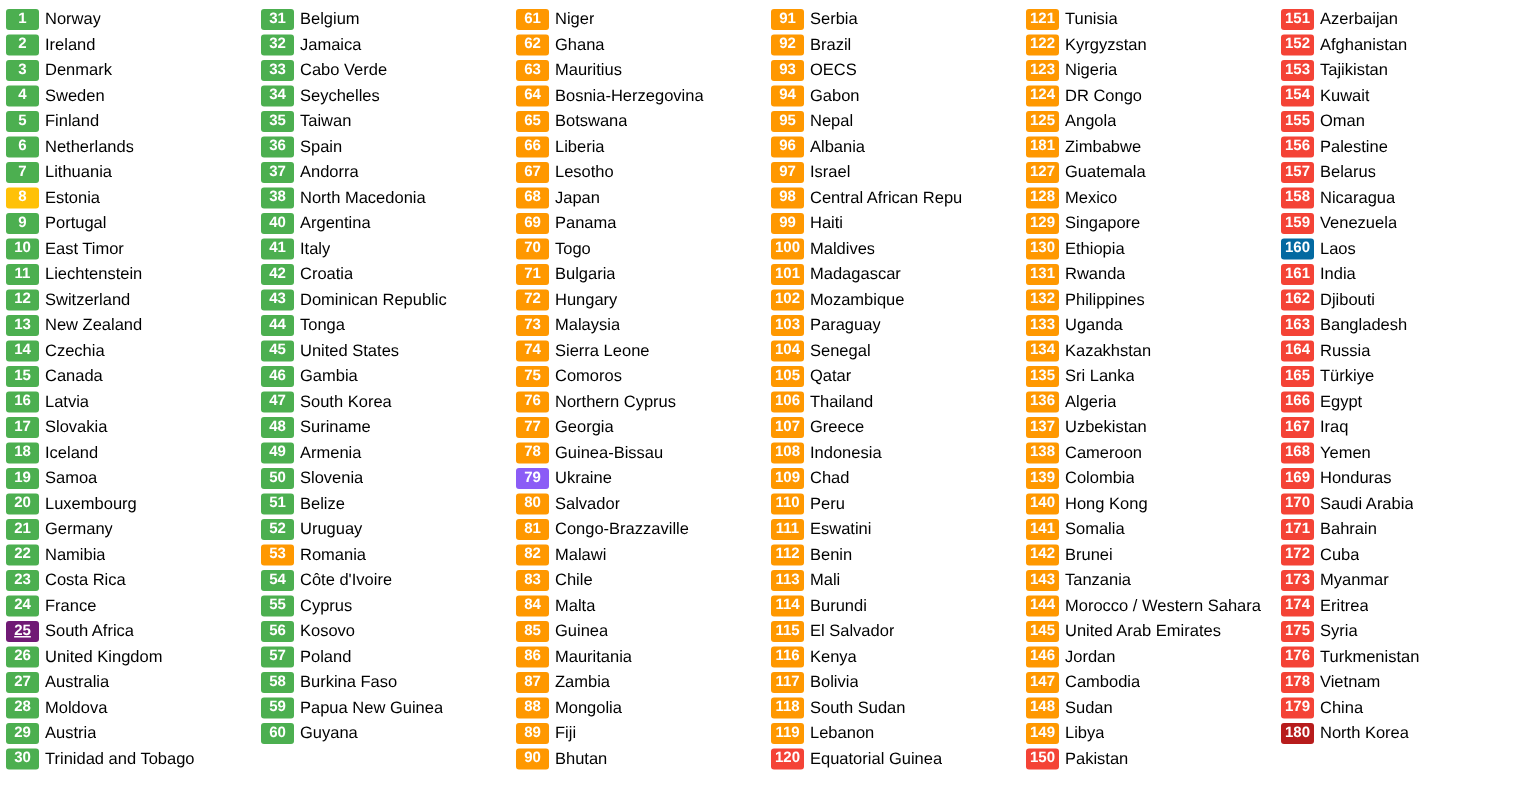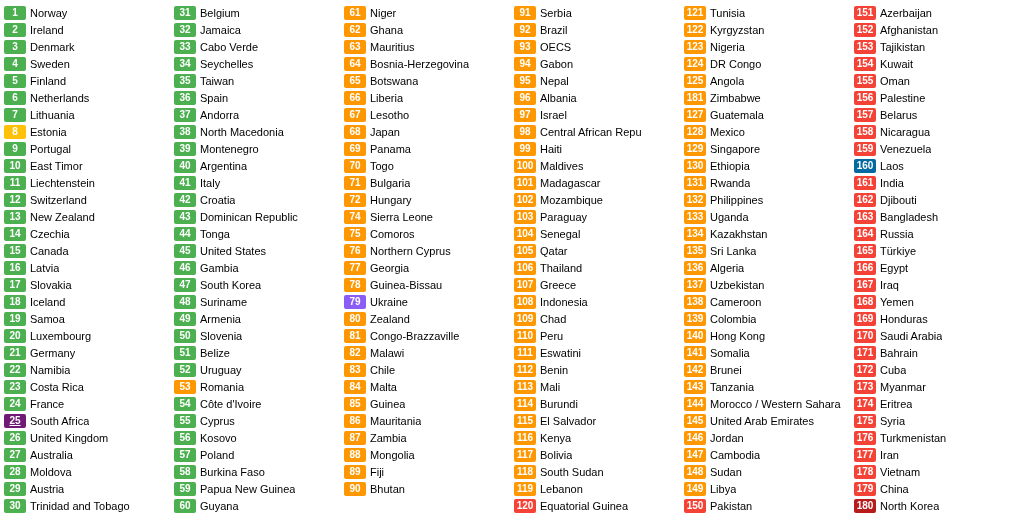--- a/index.html
+++ b/index.html
@@ -205,24 +205,20 @@
       </div>
       <div class="row">
         <span class="badge" style="background-color: rgb(76, 175, 80);">37</span>
         <span class="country-name">Andorra</span>
       </div>
       <div class="row">
         <span class="badge" style="background-color: rgb(76, 175, 80);">38</span>
         <span class="country-name">North Macedonia</span>
       </div>
       <div class="row">
-        <span class="badge" style="background-color: rgb(76, 175, 80);">39</span>
-        <span class="country-name">Montenegro</span>
-      </div>
-      <div class="row">
         <span class="badge" style="background-color: rgb(76, 175, 80);">40</span>
         <span class="country-name">Argentina</span>
       </div>
       <div class="row">
         <span class="badge" style="background-color: rgb(76, 175, 80);">41</span>
         <span class="country-name">Italy</span>
       </div>
       <div class="row">
         <span class="badge" style="background-color: rgb(76, 175, 80);">42</span>
         <span class="country-name">Croatia</span>
@@ -343,20 +339,24 @@
       </div>
       <div class="row">
         <span class="badge" style="background-color: rgb(255, 152, 0);">71</span>
         <span class="country-name">Bulgaria</span>
       </div>
       <div class="row">
         <span class="badge" style="background-color: rgb(255, 152, 0);">72</span>
         <span class="country-name">Hungary</span>
       </div>
       <div class="row">
+        <span class="badge" style="background-color: rgb(255, 152, 0);">73</span>
+        <span class="country-name">Malaysia</span>
+      </div>
+      <div class="row">
         <span class="badge" style="background-color: rgb(255, 152, 0);">74</span>
         <span class="country-name">Sierra Leone</span>
       </div>
       <div class="row">
         <span class="badge" style="background-color: rgb(255, 152, 0);">75</span>
         <span class="country-name">Comoros</span>
       </div>
       <div class="row">
         <span class="badge" style="background-color: rgb(255, 152, 0);">76</span>
         <span class="country-name">Northern Cyprus</span>
@@ -368,21 +368,21 @@
       <div class="row">
         <span class="badge" style="background-color: rgb(255, 152, 0);">78</span>
         <span class="country-name">Guinea-Bissau</span>
       </div>
       <div class="row">
         <span class="badge" style="background-color: #8b5cf6;">79</span>
         <span class="country-name">Ukraine</span>
       </div>
       <div class="row">
         <span class="badge" style="background-color: rgb(255, 152, 0);">80</span>
-        <span class="country-name">Zealand</span>
+        <span class="country-name">Salvador</span>
       </div>
       <div class="row">
         <span class="badge" style="background-color: rgb(255, 152, 0);">81</span>
         <span class="country-name">Congo-Brazzaville</span>
       </div>
       <div class="row">
         <span class="badge" style="background-color: rgb(255, 152, 0);">82</span>
         <span class="country-name">Malawi</span>
       </div>
       <div class="row">
@@ -759,24 +759,20 @@
         <span class="badge" style="background-color: rgb(244, 67, 54);">174</span>
         <span class="country-name">Eritrea</span>
       </div>
       <div class="row">
         <span class="badge" style="background-color: rgb(244, 67, 54);">175</span>
         <span class="country-name">Syria</span>
       </div>
       <div class="row">
         <span class="badge" style="background-color: rgb(244, 67, 54);">176</span>
         <span class="country-name">Turkmenistan</span>
-      </div>
-      <div class="row">
-        <span class="badge" style="background-color: rgb(244, 67, 54);">177</span>
-        <span class="country-name">Iran</span>
       </div>
       <div class="row">
         <span class="badge" style="background-color: rgb(244, 67, 54);">178</span>
         <span class="country-name">Vietnam</span>
       </div>
       <div class="row">
         <span class="badge" style="background-color: rgb(244, 67, 54);">179</span>
         <span class="country-name">China</span>
       </div>
       <div class="row">

